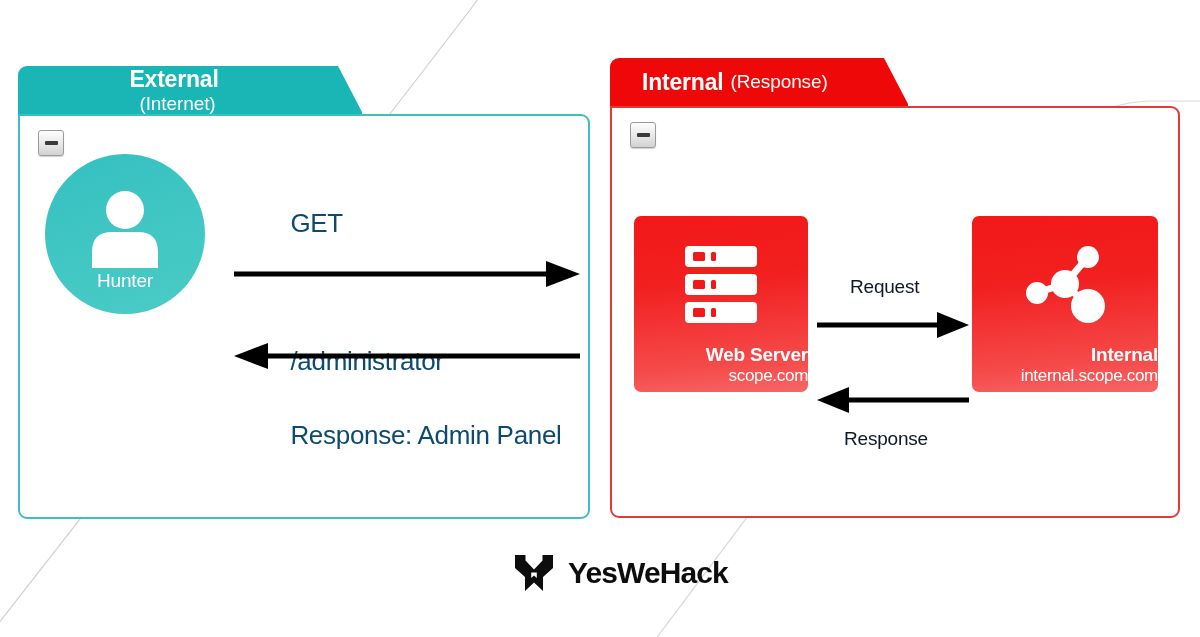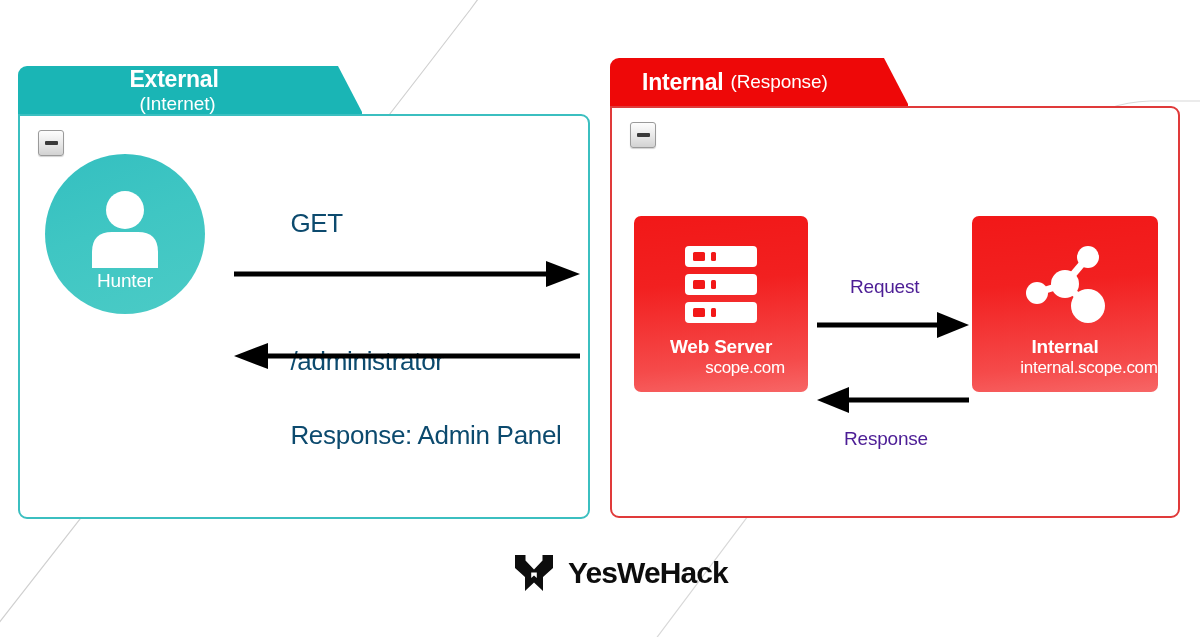--- a/index.html
+++ b/index.html
@@ -132,22 +132,22 @@
     box-sizing: border-box;
     padding-top: 26px;
     overflow: hidden;
   }
   .node-red {
     background: linear-gradient(175deg, #F21818 0%, #F22020 38%, #F54A4A 82%, #F76666 100%);
   }
   .node-text {
     position: absolute;
     left: 0; right: 0;
-    bottom: 14px;
-    text-align: center;
+    bottom: 6px;
+    text-align: right;
     color: #ffffff;
     line-height: 1.16;
   }
   .node-title {
     display: block;
     font-size: 19px;
     font-weight: bold;
     letter-spacing: -0.2px;
   }
   .node-sub {
@@ -158,21 +158,21 @@
     padding-left: 48px;
   }
 
   
   .arrow {
     position: absolute;
   }
   .edge-label {
     position: absolute;
     font-size: 19px;
-    color: #4c1d95;
+    color: #0f172a;
     white-space: nowrap;
     letter-spacing: -0.2px;
   }
   .req-text {
     position: absolute;
     font-size: 26px;
     color: #0c4a6e;
     line-height: 1.32;
     letter-spacing: -0.3px;
     white-space: pre;

